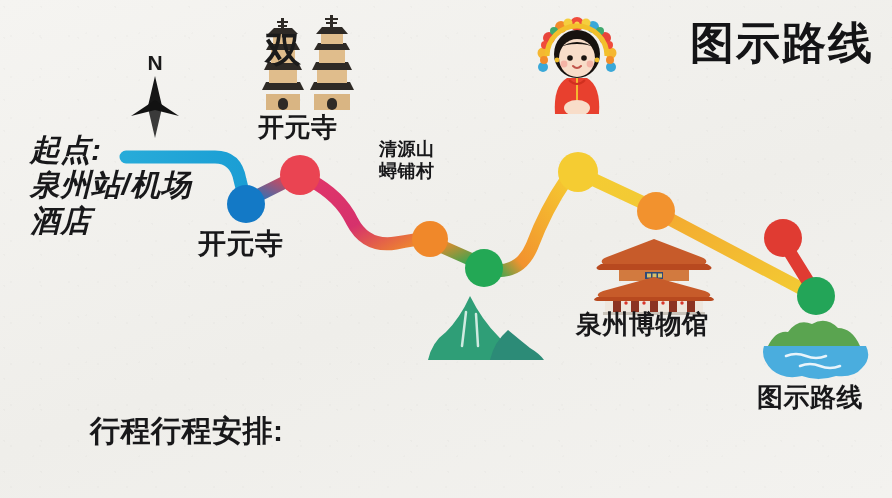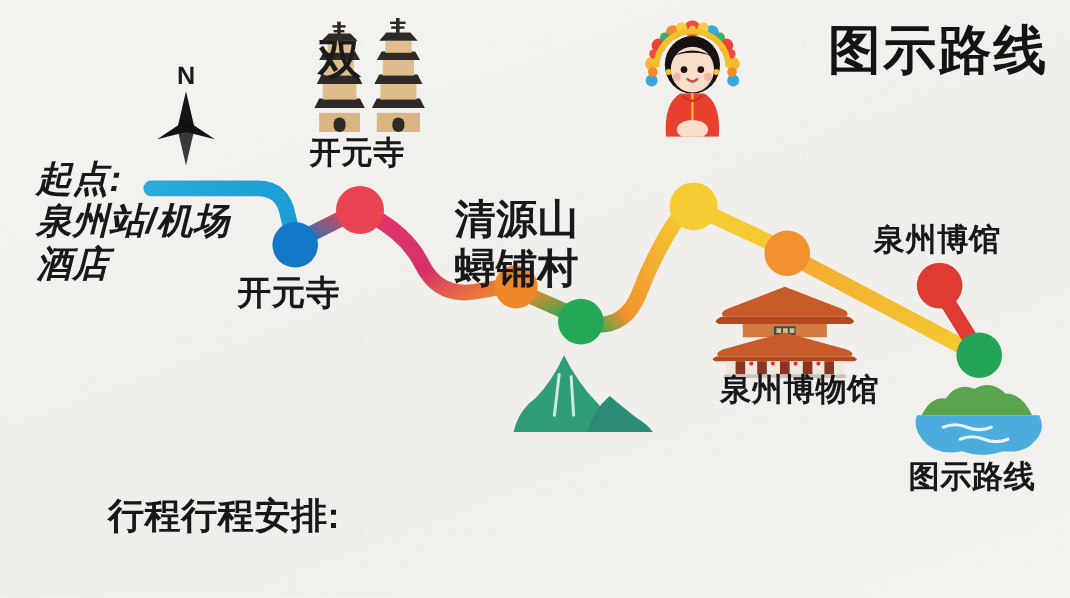--- a/index.html
+++ b/index.html
@@ -33,23 +33,23 @@
   #title{
     right:18px;top:18px;
     font-size:44px;font-weight:bold;
     color:#141416;
     letter-spacing:2px;
   }
 
   #start-label{left:30px;top:132px;font-size:30px;line-height:1.18;font-style:italic;}
   #kaiyuan-pin-label{left:198px;top:228px;font-size:28px;}
   #kaiyuan-icon-label{left:258px;top:113px;font-size:26px;}
-  #qingyuan-label{left:379px;top:139px;font-size:34px;text-align:center;line-height:1.2;margin-top:24px;}
+  #qingyuan-label{left:379px;top:139px;font-size:18px;text-align:center;line-height:1.2;}
   #zanhua-label{left:527px;top:113px;font-size:26px;}
-  #museum-label{left:576px;top:310px;font-size:26px;margin-left:24px;}
+  #museum-label{left:576px;top:310px;font-size:26px;}
   #bowuguan-label{left:728px;top:185px;font-size:26px;}
   #xihu-label{left:757px;top:383px;font-size:26px;}
 
   #itinerary{left:34px;top:325px;font-size:30px;line-height:1.42;}
   #itinerary .head{margin-left:56px;display:block;}
 
   .icon{position:absolute;}
   #compass{left:129px;top:50px;width:52px;height:92px;}
   #twin-pagoda{left:256px;top:12px;width:104px;height:102px;}
   #zanhua-icon{left:533px;top:14px;width:88px;height:100px;}
@@ -256,21 +256,20 @@
   <div class="lbl" id="title">图示路线</div>
 
   <div class="lbl" id="start-label">起点:
 泉州站/机场
 酒店</div>
   <div class="lbl" id="kaiyuan-pin-label">开元寺</div>
   <div class="lbl" id="kaiyuan-icon-label">开元寺</div>
   <div class="lbl" id="qingyuan-label">清源山
 蟳铺村</div>
   <div class="lbl" id="museum-label">泉州博物馆</div>
-  <div class="lbl" id="bowuguan-label">泉州博馆</div>
   <div class="lbl" id="xihu-label">图示路线</div>
 
   <div class="lbl" id="itinerary">
     <span class="head">行程行程安排:</span>
     
     
   </div>
 
 </div>
 

